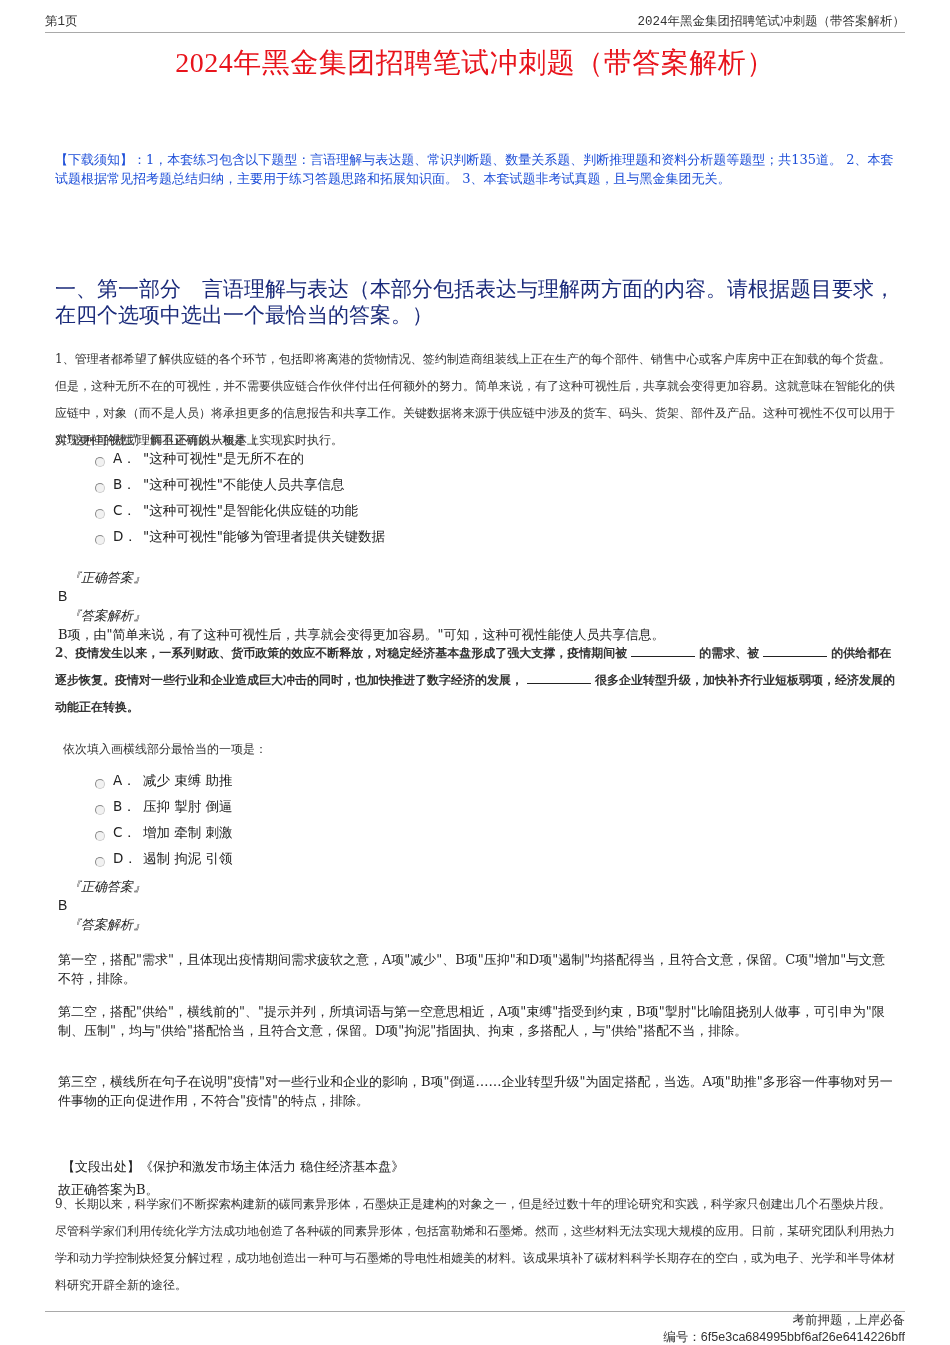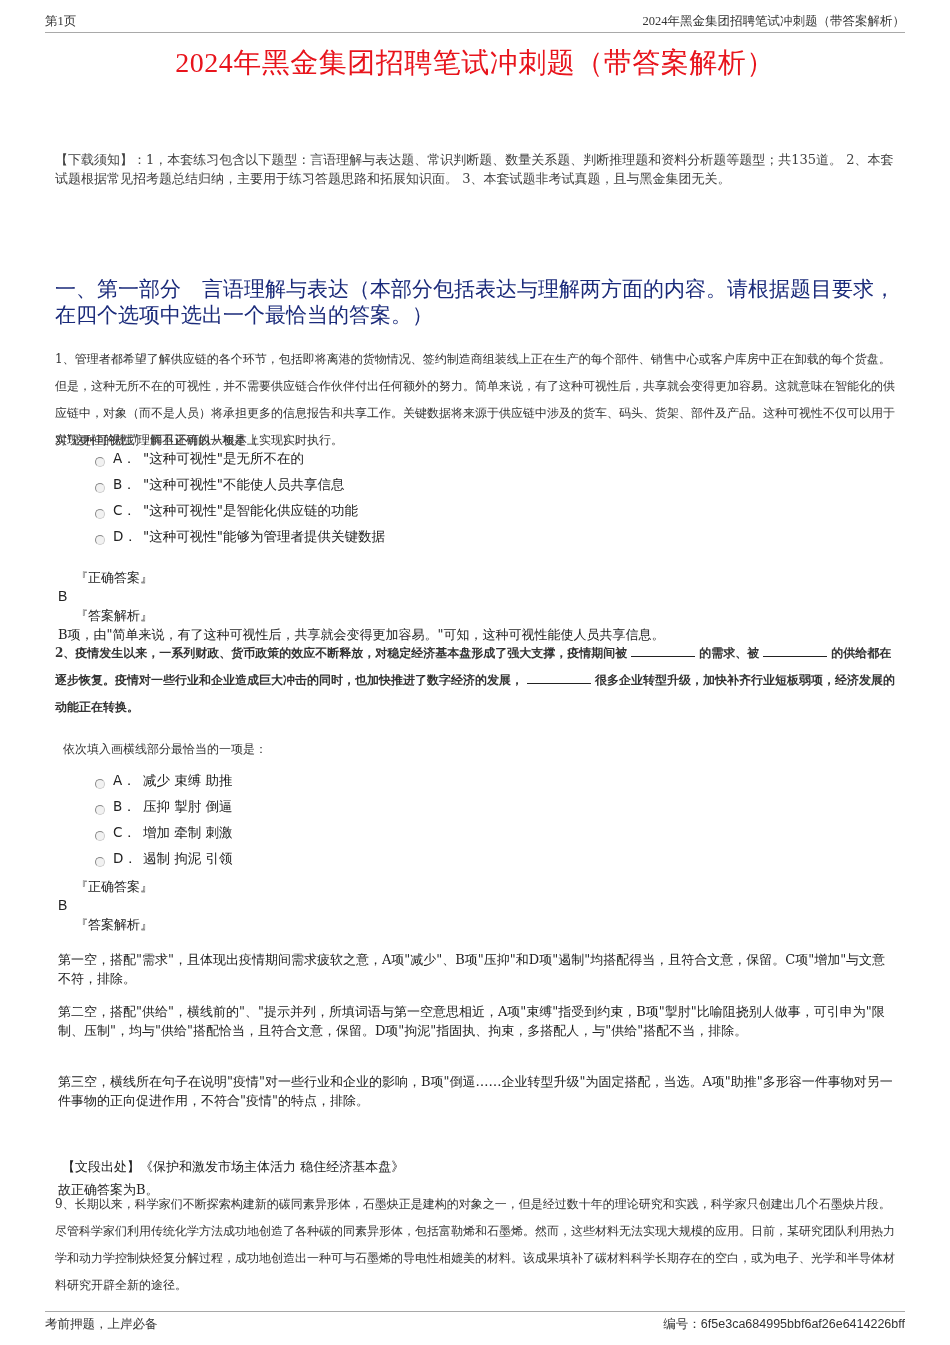--- a/index.html
+++ b/index.html
@@ -2,34 +2,34 @@
 <html><head>
 <meta charset="utf-8">
 <style>
   * { box-sizing: border-box; margin: 0; padding: 0; }
   html, body { width: 950px; height: 1345px; background: #ffffff; overflow: hidden; }
   body { position: relative; font-family: "DejaVu Serif", "Liberation Serif", serif; color: #222; }
 
   .page-header {
     position: absolute; left: 45px; right: 45px; top: 14px; height: 19px;
     border-bottom: 1px solid #a9a9a9;
-    font-family: Liberation Serif, serif;
+    font-family: Liberation Mono, monospace;
     font-size: 12.5px; color: #333;
     display: flex; justify-content: space-between; align-items: flex-end; padding-bottom: 2px; gap: 35px;
   }
 
   .doc-title {
     position: absolute; left: 0; right: 0; top: 44px; text-align: center;
     font-family: "Liberation Serif", "DejaVu Serif", serif;
     font-size: 28px; color: #e8141c; letter-spacing: 0.5px;
   }
 
   .notice {
     position: absolute; left: 55px; width: 845px; top: 150px;
-    font-size: 13px; line-height: 19px; color: #404040;
+    font-size: 13px; line-height: 19px; color: #1d4ed8;
   }
 
   .section-heading {
     position: absolute; left: 55px; width: 845px; top: 276px;
     font-size: 21px; line-height: 26px; color: #1a2a7a;
   }
 
   .q-text {
     position: absolute; left: 55px; width: 845px;
     font-size: 12px; line-height: 27px; color: #333;
@@ -42,36 +42,36 @@
   }
   .radio {
     width: 10px; height: 10px; border-radius: 50%;
     border: 1px solid #888; background: #f2f2f2; margin-right: 8px; margin-top: 5px;
     border-right-color: #ccc; border-bottom-color: #ccc;
   }
   .opt-letter { font-family: "DejaVu Sans", sans-serif; width: 30px; font-size: 13.5px; }
   .opt-text { font-family: "DejaVu Sans", sans-serif; font-size: 13.5px; }
 
   .ans-block { position: absolute; left: 55px; width: 845px; font-size: 13px; line-height: 19px; color: #222; }
-  .ans-label { margin-left: 20px; }
+  .ans-label { margin-left: 13px; font-style: italic; }
   .ans-letter { font-family: "Liberation Sans", sans-serif; font-size: 14px; padding-left: 3px; }
 
   .analysis-p {
     position: absolute; left: 58px; width: 840px;
     font-size: 13px; line-height: 19px; color: #222;
   }
 
   .blank { display: inline-block; width: 64px; border-bottom: 1px solid #222; height: 12px; vertical-align: baseline; margin: 0 4px; }
 
   .page-footer {
     position: absolute; left: 45px; right: 45px; top: 1311px; height: 22px;
     border-top: 1px solid #a9a9a9;
     font-family: "Liberation Sans", "DejaVu Sans", sans-serif;
     font-size: 12.5px; color: #333;
-    display: flex; justify-content: space-between; align-items: flex-end;
+    display: flex; justify-content: space-between; align-items: flex-end; flex-direction: column;
   }
 </style>
 </head>
 <body>
 
 <div class="page-header">
   <span>第1页</span>
   <span>2024年黑金集团招聘笔试冲刺题（带答案解析）</span>
 </div>
 

